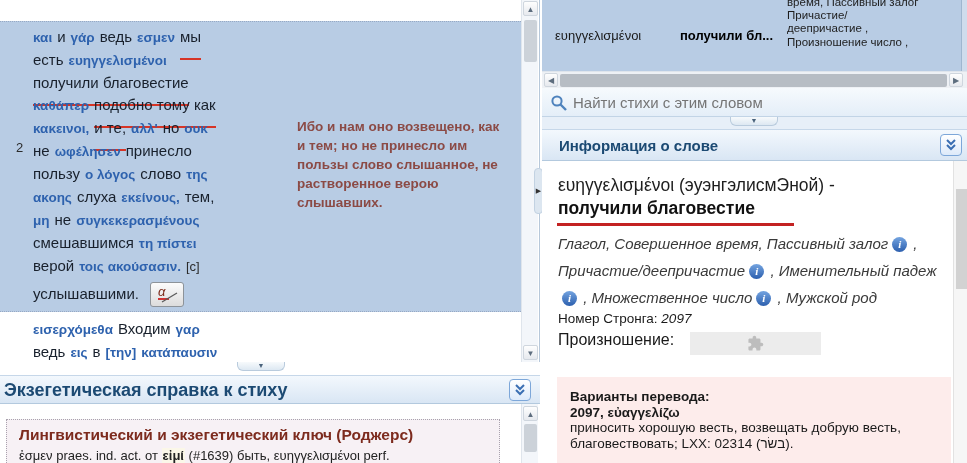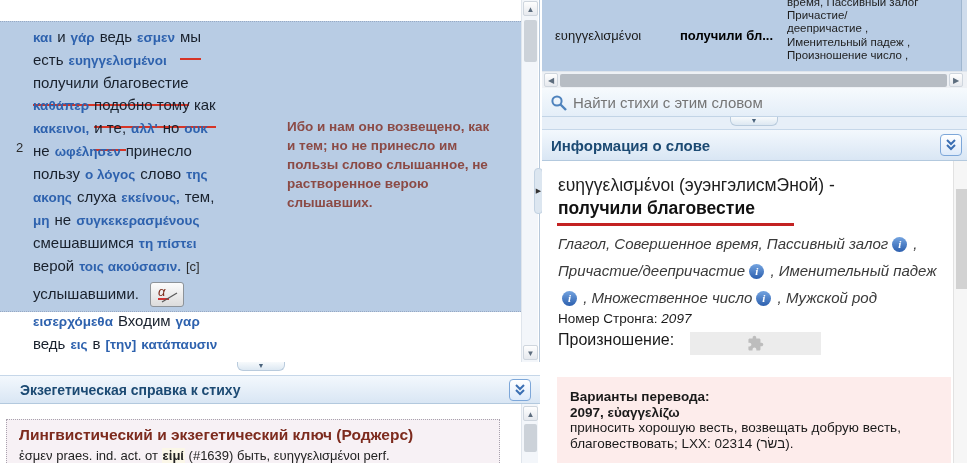--- a/index.html
+++ b/index.html
@@ -21,44 +21,44 @@
   .tok-g { color:#2e62ae; font-weight:bold; font-size:13.5px; }
   .tok-r { color:#18202c; font-size:15px; }
   .tok-f { color:#2b2b2b; font-size:13px; }
   .tok-u { border-bottom:2px solid #d63426; padding-bottom:13px; }
   #last-iline { margin-top:4px; }
   #alpha-variant-button {
     display:inline-block; vertical-align:middle; margin-left:6px;
     width:34px; height:25px; border:1px solid #8d9399; border-radius:3px;
     background:linear-gradient(#fcfcfc,#dcdcdc); cursor:pointer; text-align:center;
   }
-  #verse-translation { left:287px; top:95px; width:212px; color:#8b4a45;
+  #verse-translation { left:297px; top:95px; width:212px; color:#8b4a45;
     font-size:13.5px; font-weight:bold; line-height:19px; }
-  #next-verse { left:33px; top:310px; width:300px; }
+  #next-verse { left:33px; top:318px; width:300px; }
 
   
   .sbv { width:17px; background:#f3f6fa; border-left:1px solid #dfe5ec; }
   .sb-btn { position:absolute; left:1px; width:15px; height:15px; text-align:center;
     line-height:15px; font-size:8px; color:#5d6d7e;
     background:linear-gradient(#fefefe,#e6e9ee); border:1px solid #cfd6de; border-radius:2px; }
   .sb-thumb { position:absolute; left:2px; width:13px; background:#ccd2d9; border-radius:2px; }
   #sb-inter { left:521px; top:0; height:362px; }
   #sb-exeg  { left:521px; top:404px; height:59px; }
 
   
   .h-split-tab { width:48px; height:9px; background:linear-gradient(#f7fafc,#dde8f2);
     border:1px solid #b9cbdd; border-top:none; border-radius:0 0 6px 6px;
     text-align:center; line-height:7px; font-size:7px; color:#4a637c; cursor:pointer; }
   #left-split-tab { left:237px; top:362px; }
 
   
   .panel-header { background:linear-gradient(#f3f8fd,#d9e6f4);
     border-top:1px solid #c6d7e9; border-bottom:1px solid #b3c9de;
     color:#1c4a73; font-weight:bold; }
-  #exeg-header { left:0; top:375px; width:540px; height:29px; font-size:14px; line-height:28px; padding-left:20px; }
+  #exeg-header { left:0; top:375px; width:540px; height:29px; font-size:18px; line-height:28px; padding-left:4px; }
   .chev-btn { width:22px; height:22px; border:1px solid #7da7d9; border-radius:4px;
     background:linear-gradient(#ffffff,#ddeafa); cursor:pointer;
     display:flex; align-items:center; justify-content:center; }
   #exeg-chev { left:509px; top:379px; }
 
   #exeg-content { left:0; top:404px; width:521px; height:59px; background:#fff; }
   #exeg-box { left:6px; top:15px; width:494px; height:60px; background:#f7f1f5;
     border:1px dotted #a9a2ae; padding:5px 12px 0 12px; }
   #exeg-source-title { color:#7d2b1e; font-weight:bold; font-size:15.5px; line-height:20px; }
   #exeg-line { font-size:13px; color:#222; margin-top:3px; }
@@ -87,21 +87,21 @@
   #search-bar { left:0; top:88px; width:425px; height:29px;
     background:linear-gradient(#f6fafd,#e4eef8); border-bottom:1px solid #c2d4e6; }
   #search-input { position:absolute; left:31px; top:3px; width:380px; height:22px;
     border:none; background:transparent; outline:none;
     font-family:"Liberation Sans",sans-serif; font-size:15px; color:#404040; }
   #search-icon { position:absolute; left:8px; top:6px; }
 
   #right-strip { left:0; top:117px; width:425px; height:12px; background:#e7eff8; }
   #right-split-tab { left:188px; top:117px; }
 
-  #info-header { left:0; top:129px; width:425px; height:32px; font-size:15px; line-height:31px; padding-left:9px; }
+  #info-header { left:0; top:129px; width:425px; height:32px; font-size:15px; line-height:31px; padding-left:17px; }
   #info-chev { left:398px; top:134px; }
 
   #info-content { left:0; top:161px; width:425px; height:302px; background:#fff; }
   #info-title-greek { left:16px; top:14px; font-size:17.5px; color:#1e1e1e; }
   #info-title-translation { left:16px; top:37px; font-size:17.5px; font-weight:bold; color:#111; }
   #info-underline { left:15px; top:62px; width:237px; height:3px; background:#c32222; }
   #info-grammar { left:16px; top:69px; width:394px; font-style:italic; font-size:15px;
     color:#3a3a3a; line-height:27px; }
   .info-icon { display:inline-block; width:15px; height:15px; border-radius:50%;
     background:linear-gradient(#74a4e0,#2c5fae); color:#fff; text-align:center;
@@ -196,21 +196,20 @@
 <div class="abs" id="right-region">
 
   <div class="abs" id="word-row">
     <span class="abs" id="word-row-greek">ευηγγελισμένοι</span>
     <span class="abs" id="word-row-translation">получили бл...</span>
     <div class="abs" id="word-row-grammar">
 
     <div>время, Пассивный залог</div>
         <div>Причастие/</div>
         <div>деепричастие ,</div>
-        <div>Именительный падеж ,</div>
         <div>Произношение число ,</div>
       </div>
     <div class="abs" id="word-row-divider"></div>
     <div class="abs" id="word-row-right"></div>
   </div>
 
   <div class="abs" id="h-scrollbar">
     <span class="sb-btn-h" style="left:2px;">◀</span>
     <span id="h-thumb"></span>
     <span class="sb-btn-h" style="left:407px;">▶</span>

